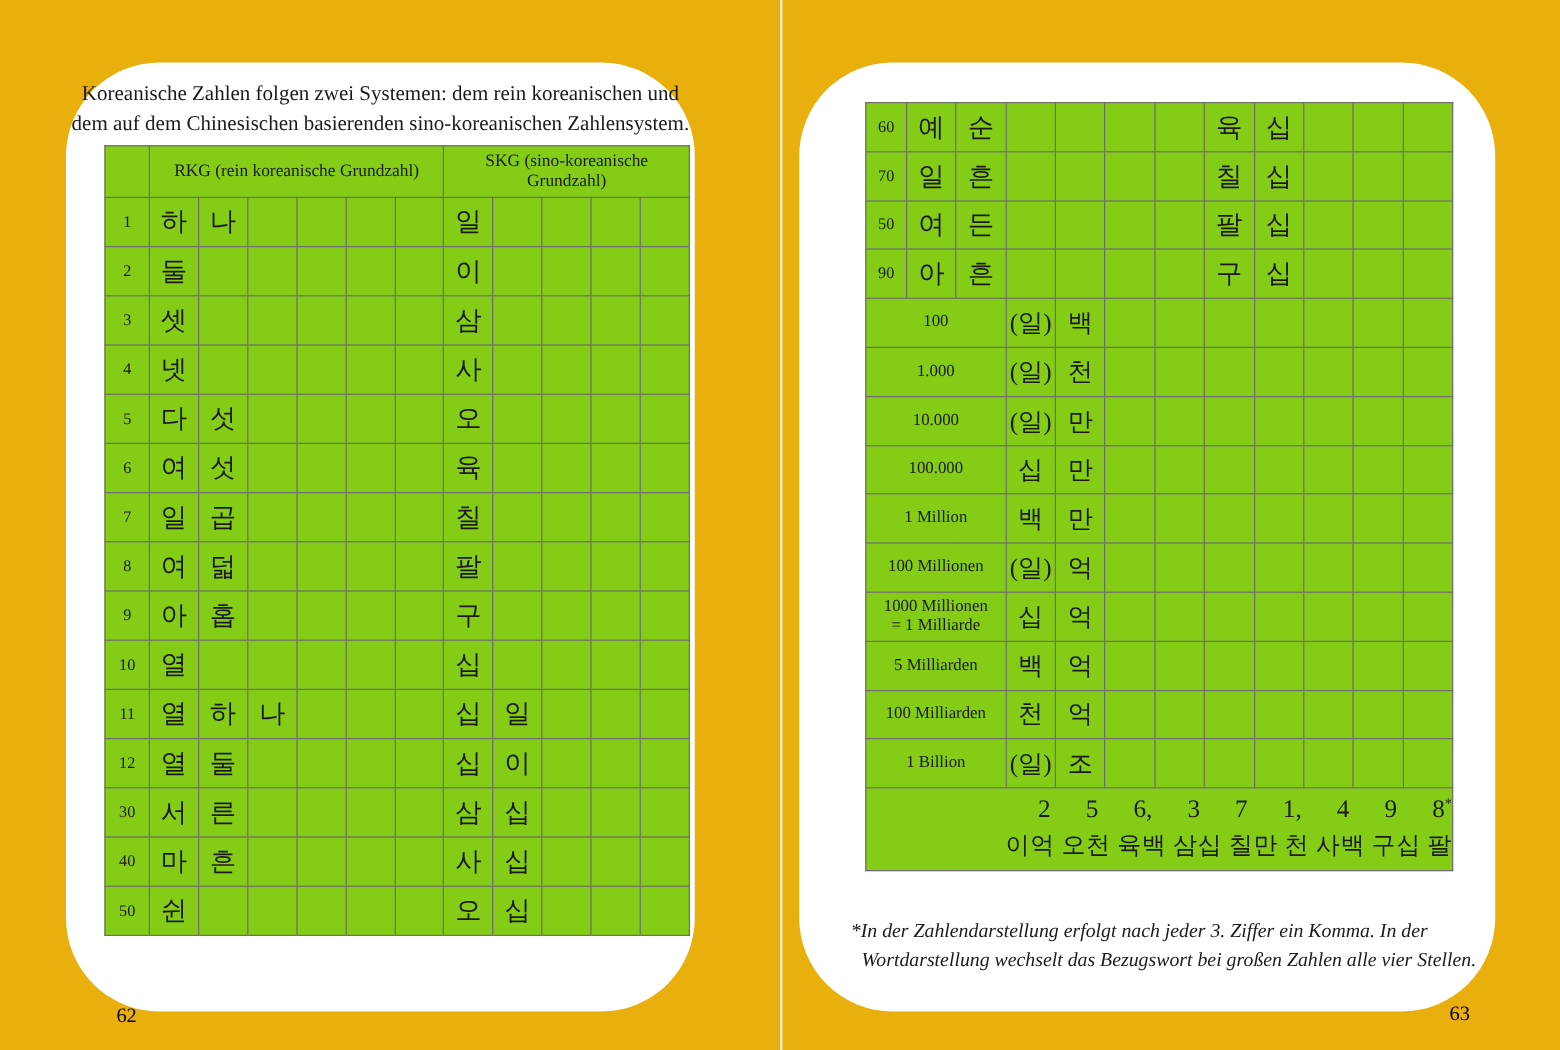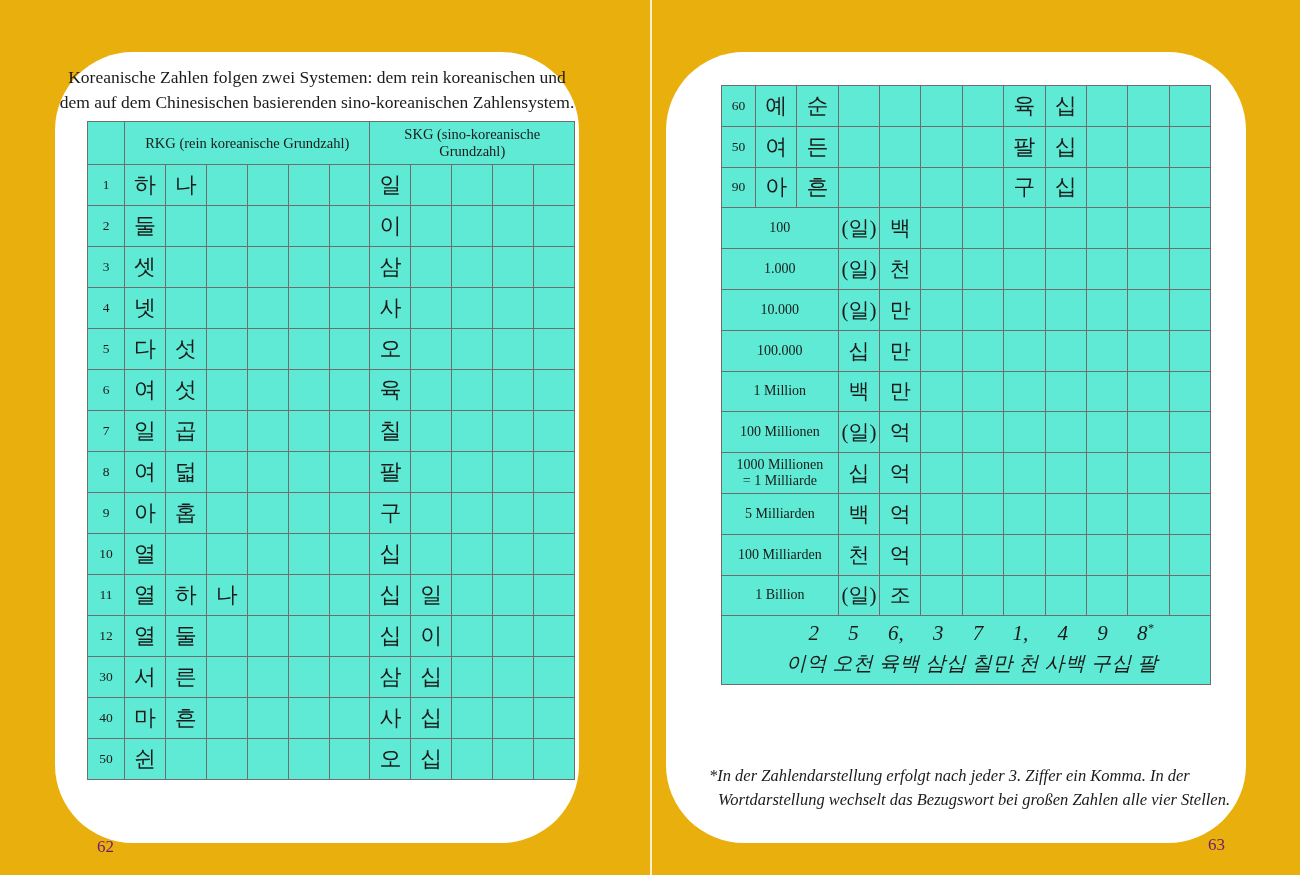--- a/index.html
+++ b/index.html
@@ -16,49 +16,48 @@
   .page-left  { left:55px;  width:524px; }
   .page-right { left:666px; width:580px; }
   .spine {
     position:absolute; left:650px; top:0; width:2px; height:875px;
     background:rgba(255,255,255,0.8);
   }
   .intro {
     position:absolute; top:13px; left:0; right:0;
     text-align:center; font-size:17.5px; line-height:25px;
   }
-  table { border-collapse:collapse; table-layout:fixed; background:#5eead4; }
+  table { border-collapse:collapse; table-layout:fixed; background:#84cc16; }
   .tbl-left  { position:absolute; left:32px; top:69px; width:488px; border:1.5px solid #4a4a4a; }
   .tbl-right { position:absolute; left:55px; top:33px; width:490px; border:1.5px solid #4a4a4a; }
   td {
     border:1px solid #6e6e6e; text-align:center; vertical-align:middle;
     padding:0; overflow:hidden;
   }
   .tbl-left td  { height:40px; }
   .tbl-right td { height:39.8px; }
   .header-cell { font-size:14.5px; height:42px !important; }
   .num-label { font-size:13.5px; }
   .syll { font-size:22px; }
   .prefix-cell, .unit-cell { font-size:21px; }
   .big-label { font-size:14px; line-height:1.15; }
   .example-cell {
-    text-align:center; height:62px !important; vertical-align:middle;
+    text-align:right; height:62px !important; vertical-align:middle;
     padding:2px 0 4px 12px;
-    font-style:italic;
   }
   .digits-line { font-size:21px; margin-left:18px; margin-bottom:4px; }
   .digits-line .digits { word-spacing:24px; }
   .digits-line sup { font-size:12px; vertical-align:super; }
   .words-line { font-size:20px; letter-spacing:0.5px; }
   .footnote {
     position:absolute; left:43px; top:712px; width:530px;
     font-size:16.5px; line-height:23.5px;
     padding-left:9px; text-indent:-9px;font-style:italic;
   }
-  .page-num { position:absolute; font-size:17px; color:#701a75; }
+  .page-num { position:absolute; font-size:17px; color:#000000; }
   .page-num-left  { left:97px;  top:837px; }
   .page-num-right { left:1208px; top:835px; }
 </style>
 </head>
 <body>
 
 <div class="page page-left">
   <div class="intro">
     <div>Koreanische Zahlen folgen zwei Systemen: dem rein koreanischen und</div>
     <div>dem auf dem Chinesischen basierenden sino-koreanischen Zahlensystem.</div>
@@ -321,20 +320,34 @@
     <tbody id="right-rows">
         <tr>
           <td class="num-label">60</td>
           <td class="syll">예</td>
           <td class="syll">순</td>
           <td class="syll"></td>
           <td class="syll"></td>
           <td class="syll"></td>
           <td class="syll"></td>
           <td class="syll">육</td>
+          <td class="syll">십</td>
+          <td class="syll"></td>
+          <td class="syll"></td>
+          <td class="syll"></td>
+        </tr>
+        <tr>
+          <td class="num-label">70</td>
+          <td class="syll">일</td>
+          <td class="syll">흔</td>
+          <td class="syll"></td>
+          <td class="syll"></td>
+          <td class="syll"></td>
+          <td class="syll"></td>
+          <td class="syll">칠</td>
           <td class="syll">십</td>
           <td class="syll"></td>
           <td class="syll"></td>
           <td class="syll"></td>
         </tr>
         <tr>
           <td class="num-label">50</td>
           <td class="syll">여</td>
           <td class="syll">든</td>
           <td class="syll"></td>

